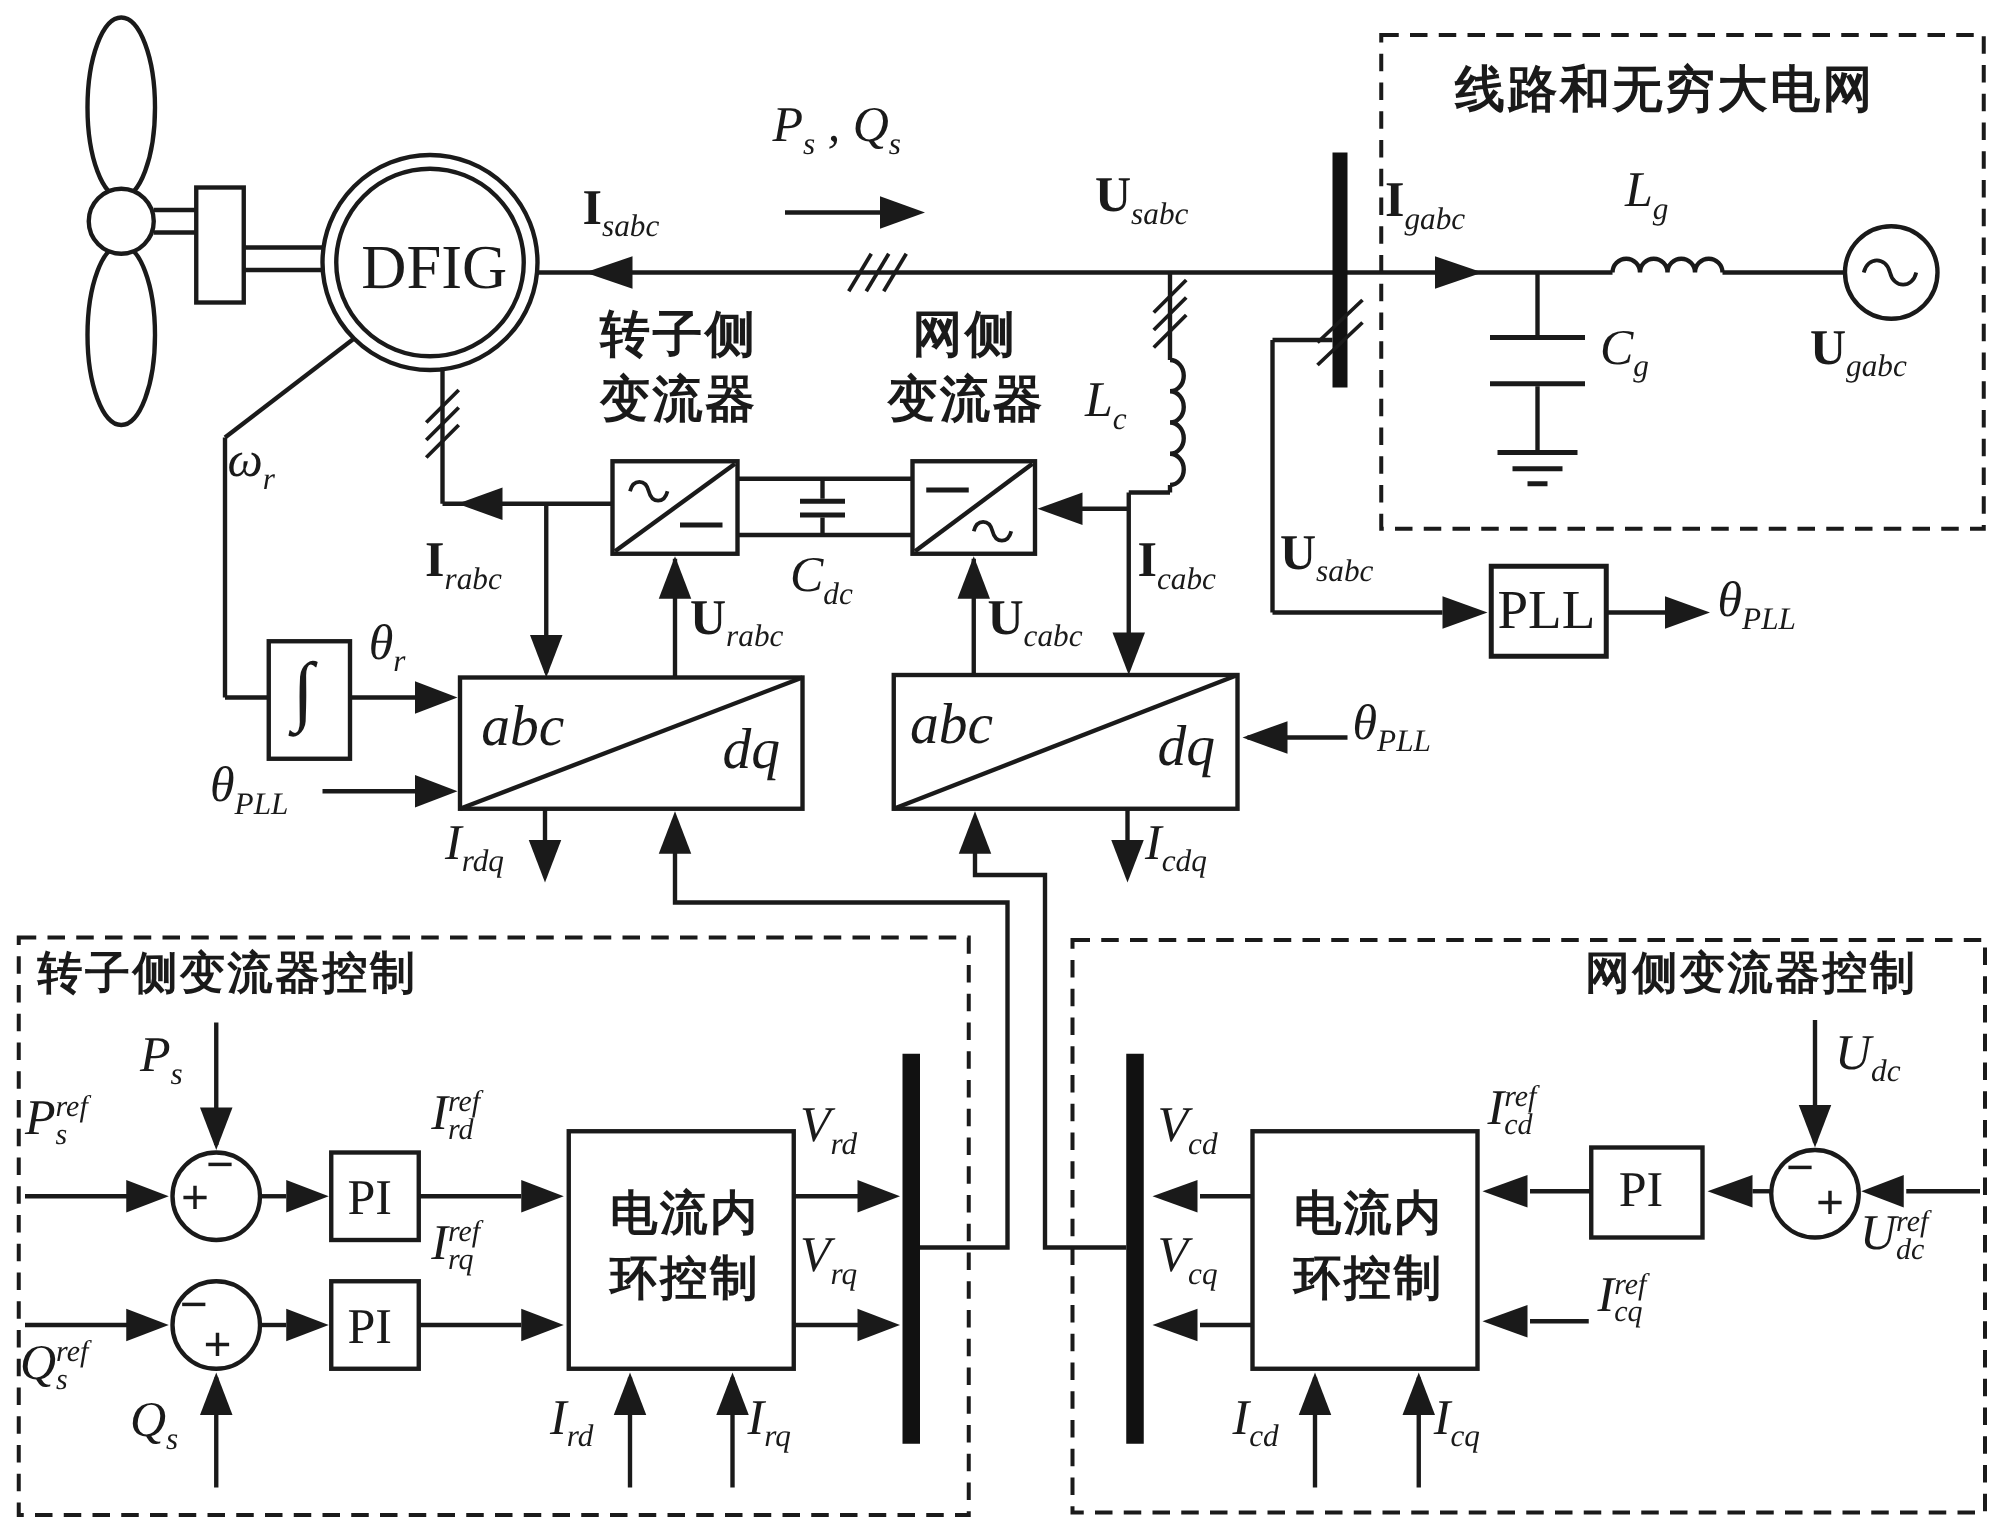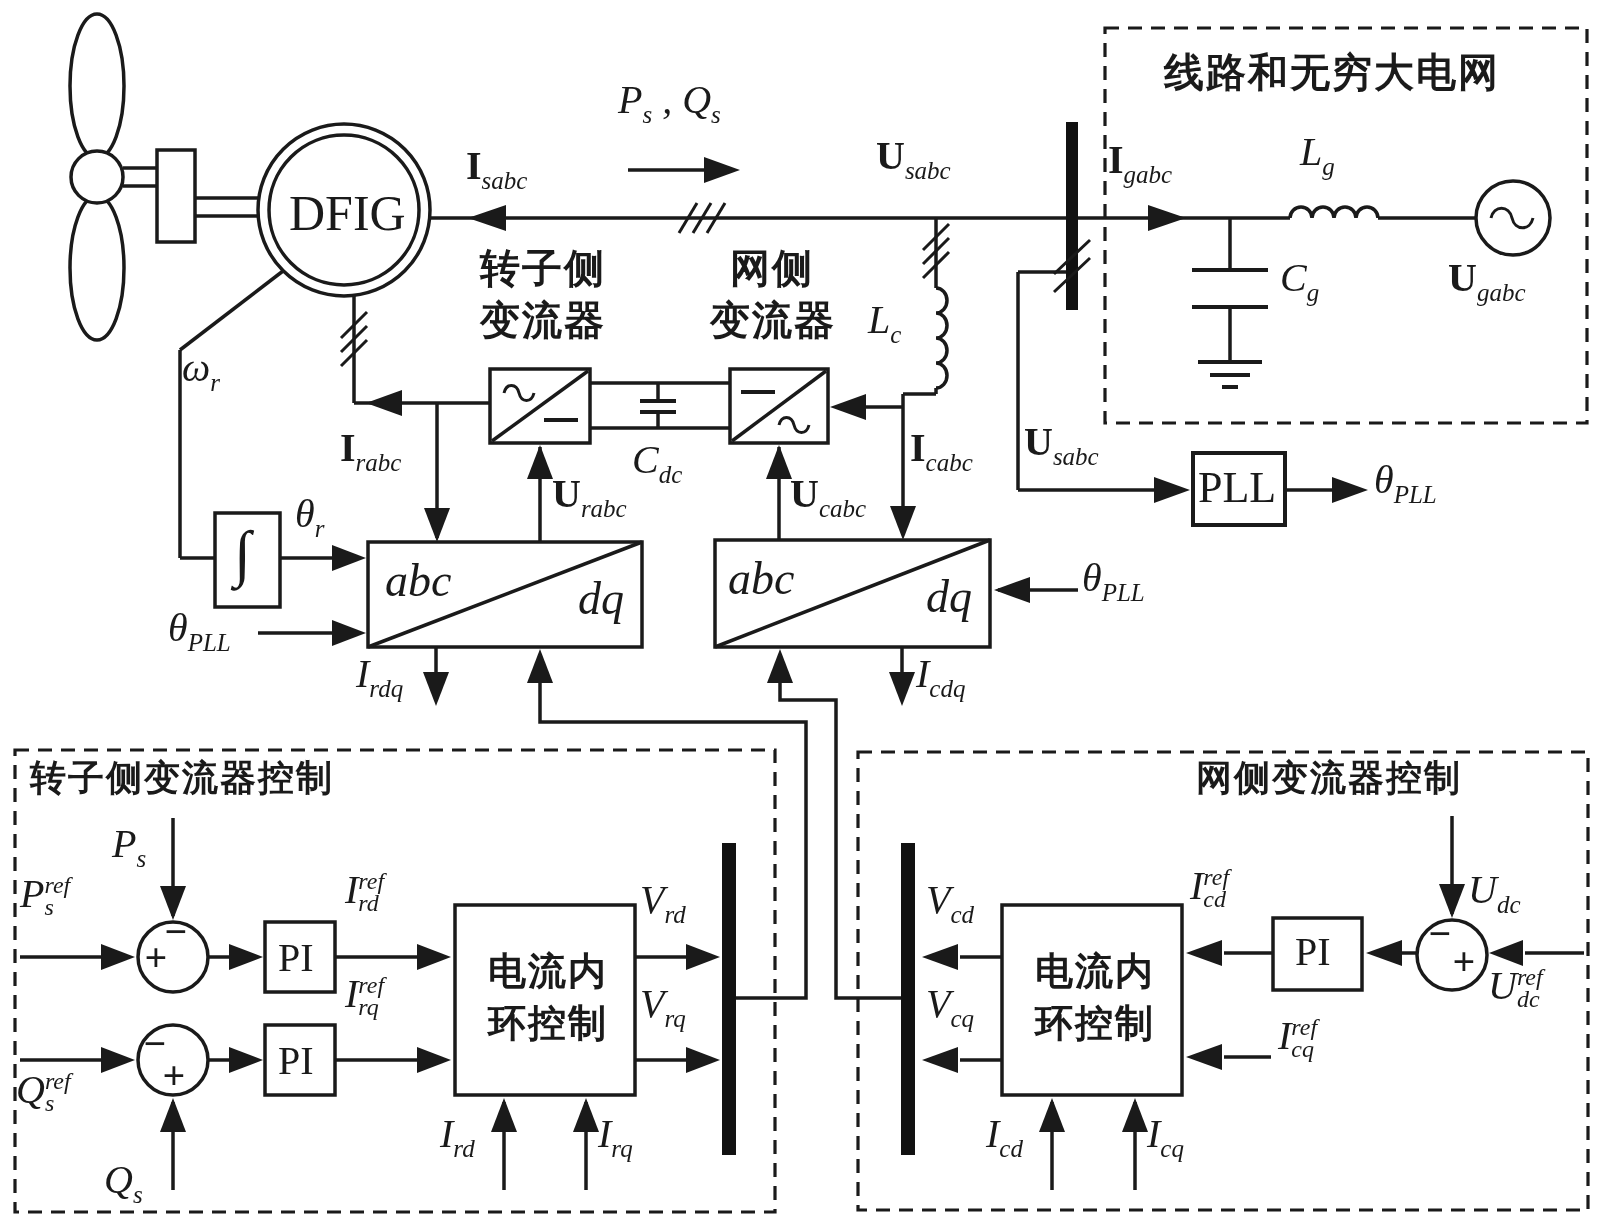--- a/index.html
+++ b/index.html
@@ -276,32 +276,32 @@
 <div class="lbl cn cn36" style="left:30px;top:760px;"><span>转子侧变流器控制</span></div>
 <div class="lbl" style="left:112px;top:824px;"><span>P</span><span class="sb">s</span></div>
 <div class="lbl" style="left:20px;top:874px;"><span>P</span><span class="ss"><span class="sup">ref</span><span class="sub">s</span></span></div>
 <div class="sign" style="left:156px;top:958px;"><span>+</span></div>
 <div class="sign" style="left:176px;top:932px;"><span>−</span></div>
 <div class="lbl boxtxt" style="left:278px;top:938px;"><span>PI</span></div>
 <div class="lbl" style="left:345px;top:870px;"><span>I</span><span class="ss"><span class="sup">ref</span><span class="sub">rd</span></span></div>
 <div class="lbl" style="left:16px;top:1070px;"><span>Q</span><span class="ss"><span class="sup">ref</span><span class="sub">s</span></span></div>
 <div class="sign" style="left:155px;top:1044px;"><span>−</span></div>
 <div class="sign" style="left:174px;top:1076px;"><span>+</span></div>
-<div class="lbl" style="left:104px;top:1116px;margin-top:44px;"><span>Q</span><span class="sb">s</span></div>
+<div class="lbl" style="left:104px;top:1116px;"><span>Q</span><span class="sb">s</span></div>
 <div class="lbl boxtxt" style="left:278px;top:1041px;"><span>PI</span></div>
 <div class="lbl" style="left:345px;top:974px;"><span>I</span><span class="ss"><span class="sup">ref</span><span class="sub">rq</span></span></div>
 <div class="lbl cn" style="left:488px;top:952px;font-size:38px;"><span>电流内</span></div>
 <div class="lbl cn" style="left:488px;top:1004px;font-size:38px;"><span>环控制</span></div>
 <div class="lbl" style="left:640px;top:880px;"><span>V</span><span class="sb">rd</span></div>
 <div class="lbl" style="left:640px;top:984px;"><span>V</span><span class="sb">rq</span></div>
 <div class="lbl" style="left:440px;top:1114px;"><span>I</span><span class="sb">rd</span></div>
 <div class="lbl" style="left:598px;top:1114px;"><span>I</span><span class="sb">rq</span></div>
 
-<div class="lbl cn cn36" style="left:1196px;top:760px;"><span>网侧变流器控制</span></div>
-<div class="lbl" style="left:1468px;top:822px;margin-top:48px;"><span>U</span><span class="sb">dc</span></div>
+<div class="lbl cn cn36" style="left:1268px;top:760px;"><span>网侧变流器控制</span></div>
+<div class="lbl" style="left:1468px;top:822px;"><span>U</span><span class="sb">dc</span></div>
 <div class="sign" style="left:1440px;top:934px;"><span>−</span></div>
 <div class="sign" style="left:1464px;top:962px;"><span>+</span></div>
 <div class="lbl" style="left:1488px;top:966px;"><span>U</span><span class="ss"><span class="sup">ref</span><span class="sub">dc</span></span></div>
 <div class="lbl boxtxt" style="left:1295px;top:932px;"><span>PI</span></div>
 <div class="lbl" style="left:1190px;top:866px;"><span>I</span><span class="ss"><span class="sup">ref</span><span class="sub">cd</span></span></div>
 <div class="lbl" style="left:1278px;top:1016px;"><span>I</span><span class="ss"><span class="sup">ref</span><span class="sub">cq</span></span></div>
 <div class="lbl cn" style="left:1035px;top:952px;font-size:38px;"><span>电流内</span></div>
 <div class="lbl cn" style="left:1035px;top:1004px;font-size:38px;"><span>环控制</span></div>
 <div class="lbl" style="left:926px;top:880px;"><span>V</span><span class="sb">cd</span></div>
 <div class="lbl" style="left:926px;top:984px;"><span>V</span><span class="sb">cq</span></div>

